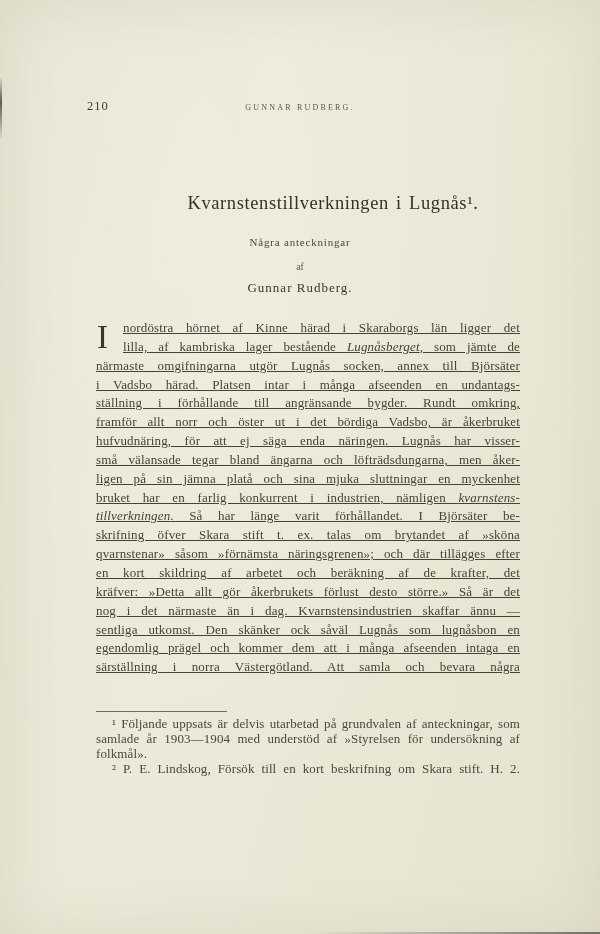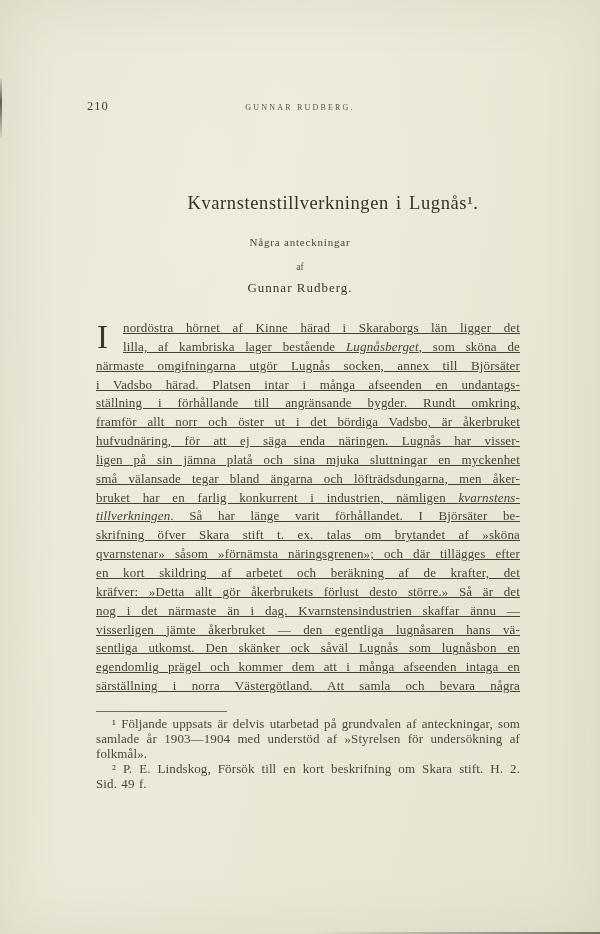--- a/index.html
+++ b/index.html
@@ -114,47 +114,45 @@
 
   <div class="article-title">Kvarnstenstillverkningen i Lugnås¹.</div>
   <div class="article-subtitle">Några anteckningar</div>
   <div class="byline-prefix">af</div>
   <div class="author-name">Gunnar Rudberg.</div>
 
   <div class="body-text">
     <span class="drop-cap">I</span>
     <div>
         <div class="bline dc-indent"><span>nordöstra hörnet af Kinne härad i Skaraborgs län ligger det</span></div>
-        <div class="bline dc-indent"><span>lilla, af kambriska lager bestående </span><span class="it">Lugnåsberget</span><span>, som sköna de</span></div>
+        <div class="bline dc-indent"><span>lilla, af kambriska lager bestående </span><span class="it">Lugnåsberget</span><span>, som jämte de</span></div>
         <div class="bline"><span>närmaste omgifningarna utgör Lugnås socken, annex till Björsäter</span></div>
         <div class="bline"><span>i Vadsbo härad. Platsen intar i många afseenden en undantags-</span></div>
         <div class="bline"><span>ställning i förhållande till angränsande bygder. Rundt omkring,</span></div>
         <div class="bline"><span>framför allt norr och öster ut i det bördiga Vadsbo, är åkerbruket</span></div>
         <div class="bline"><span>hufvudnäring, för att ej säga enda näringen. Lugnås har visser-</span></div>
+        <div class="bline"><span>små välansade tegar bland ängarna och löfträdsdungarna, men åker-</span></div>
         <div class="bline"><span>ligen på sin jämna platå och sina mjuka sluttningar en myckenhet</span></div>
-        <div class="bline"><span>små välansade tegar bland ängarna och löfträdsdungarna, men åker-</span></div>
         <div class="bline"><span>bruket har en farlig konkurrent i industrien, nämligen </span><span class="it">kvarnstens-</span></div>
         <div class="bline"><span class="it">tillverkningen</span><span>. Så har länge varit förhållandet. I Björsäter be-</span></div>
         <div class="bline"><span>skrifning öfver Skara stift t. ex. talas om brytandet af »sköna</span></div>
         <div class="bline"><span>qvarnstenar» såsom »förnämsta näringsgrenen»; och där tillägges efter</span></div>
         <div class="bline"><span>en kort skildring af arbetet och beräkning af de krafter, det</span></div>
         <div class="bline"><span>kräfver: »Detta allt gör åkerbrukets förlust desto större.» Så är det</span></div>
         <div class="bline"><span>nog i det närmaste än i dag. Kvarnstensindustrien skaffar ännu —</span></div>
-        <div class="bline"><span>visserligen jämte åkerbruket — den egentliga lugnåsaren hans vä-</span></div>
         <div class="bline"><span>sentliga utkomst. Den skänker ock såväl Lugnås som lugnåsbon en</span></div>
         <div class="bline"><span>egendomlig prägel och kommer dem att i många afseenden intaga en</span></div>
         <div class="bline"><span>särställning i norra Västergötland. Att samla och bevara några</span></div>
       </div>
   </div>
 
   <div class="footnote-rule"></div>
   <div class="footnotes">
       <div>
         <div class="fn-line fn-first">¹ Följande uppsats är delvis utarbetad på grundvalen af anteckningar, som förf.</div>
         <div class="fn-line">samlade år 1903—1904 med understöd af »Styrelsen för undersökning af Västergötlands</div>
         <div class="fn-line fn-last">folkmål».</div>
       </div>
       <div>
         <div class="fn-line fn-first">² P. E. Lindskog, Försök till en kort beskrifning om Skara stift. H. 2. Skara 1813.</div>
-        <div class="fn-line fn-last">Sid. 49 f.</div>
       </div>
     </div>
 </div>
 
 </body></html>

